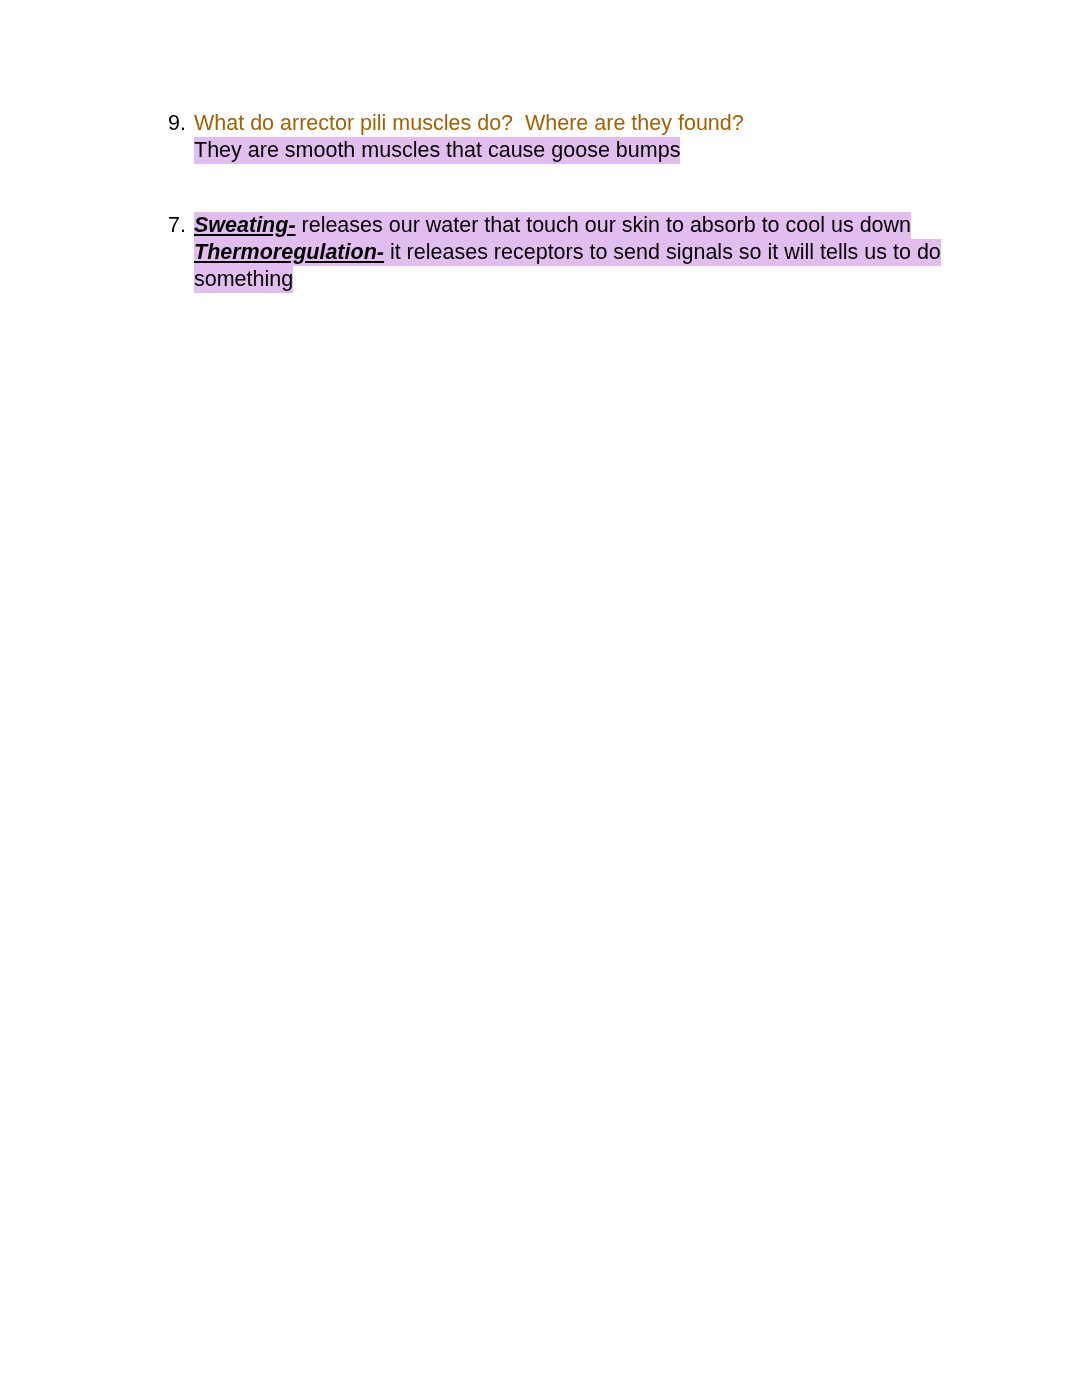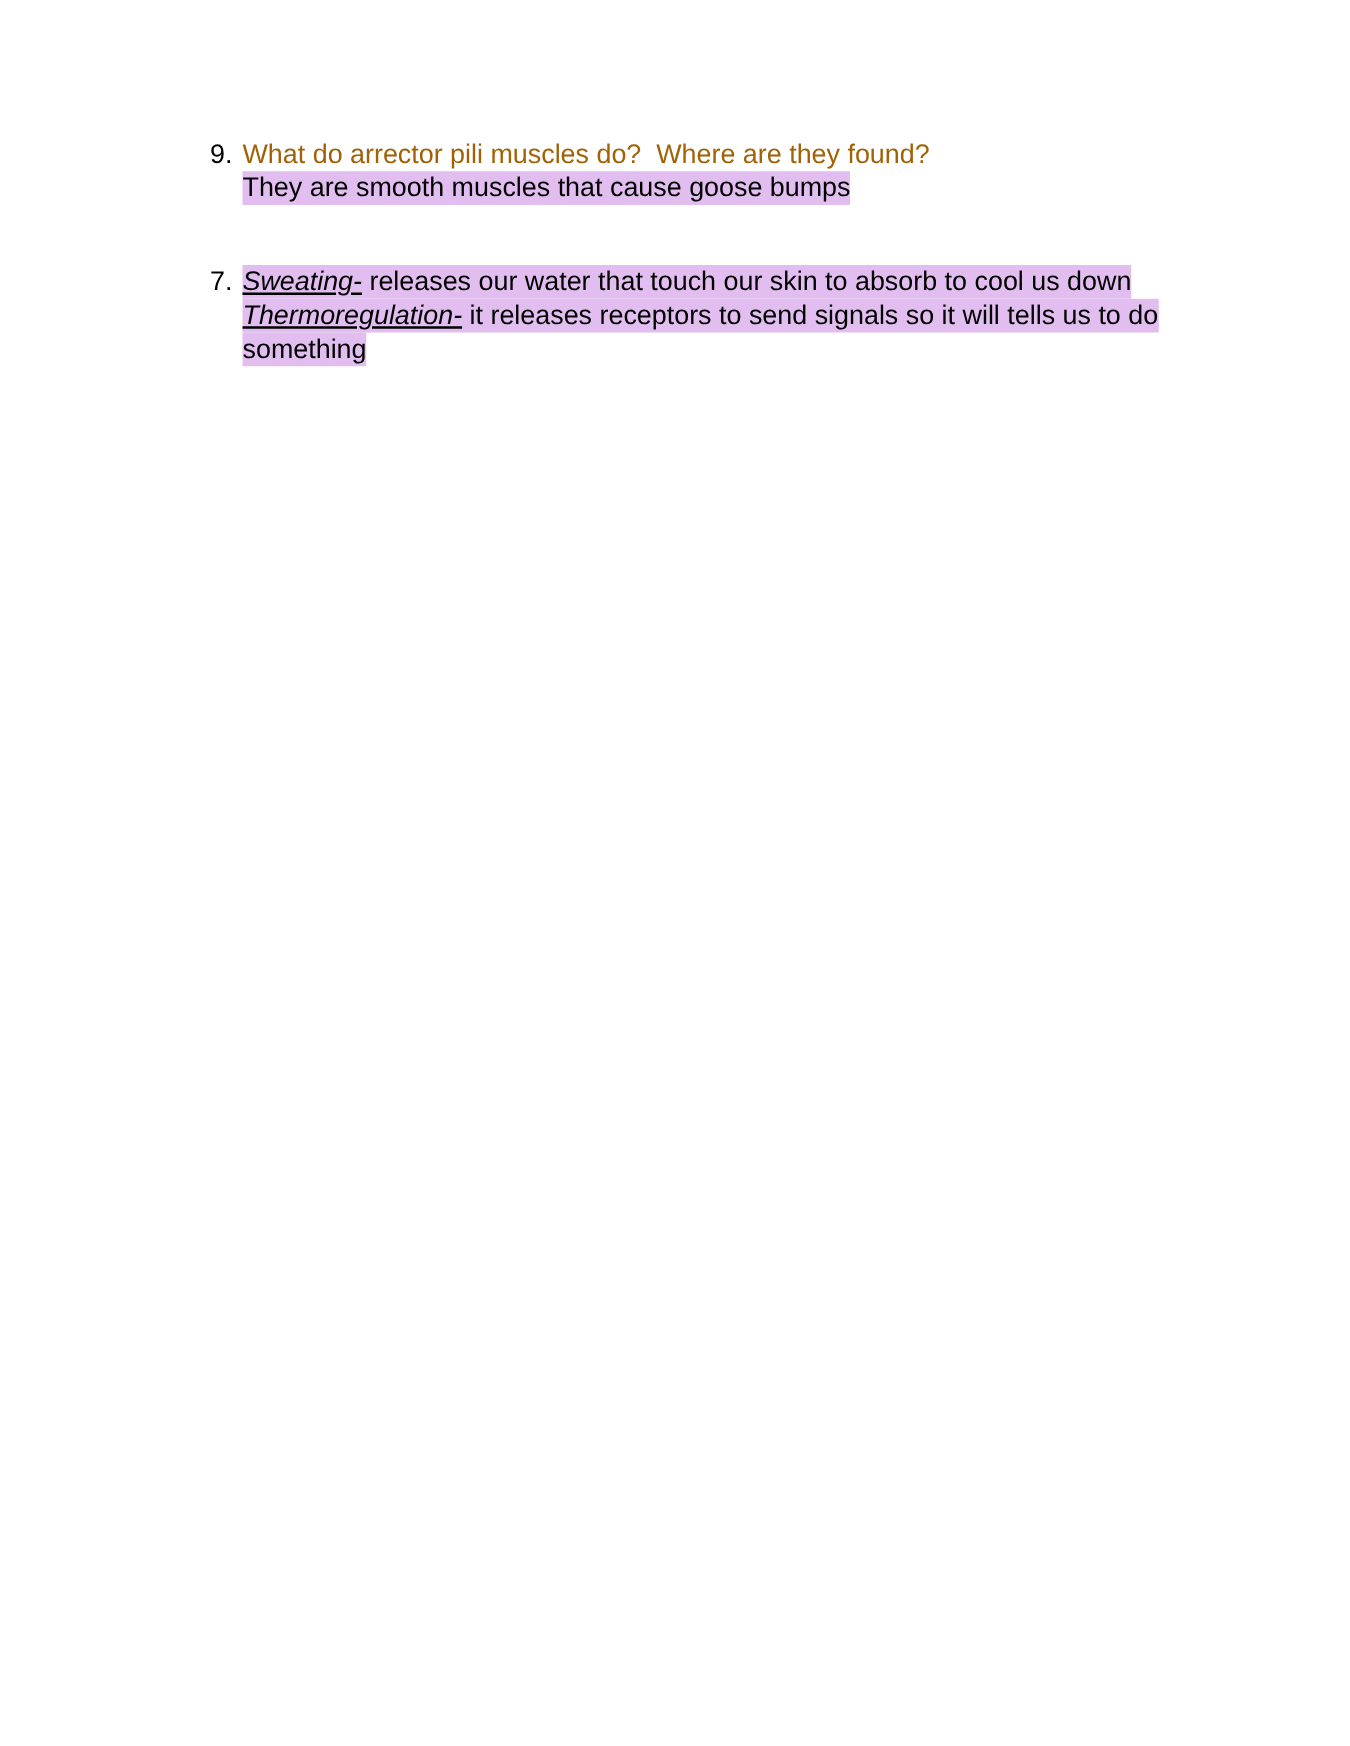--- a/index.html
+++ b/index.html
@@ -51,21 +51,21 @@
     margin-top: 0px;
   }
   .hl {
     background-color: #e2bef0;
     padding: 1px 0 2px 0;
     box-decoration-break: clone;
     margin-top: 32px;
     -webkit-box-decoration-break: clone;
   }
   .term {
-    font-weight: normal;
+    font-weight: bold;
     font-style: italic;
     text-decoration: underline;
   }
   .spacer-10 { height: 22px; }
 </style>
 </head>
 <body>
 
 <div class="page">
 

